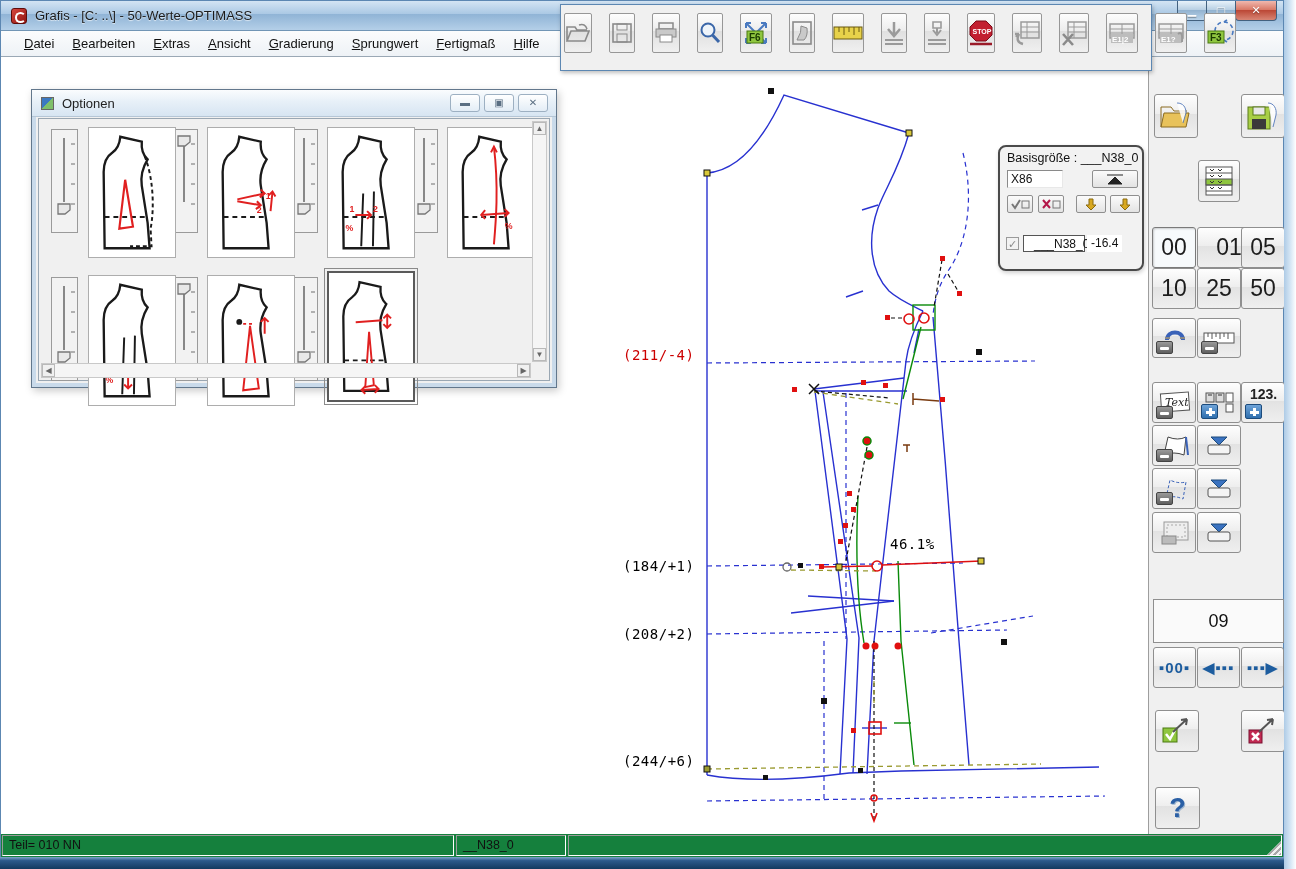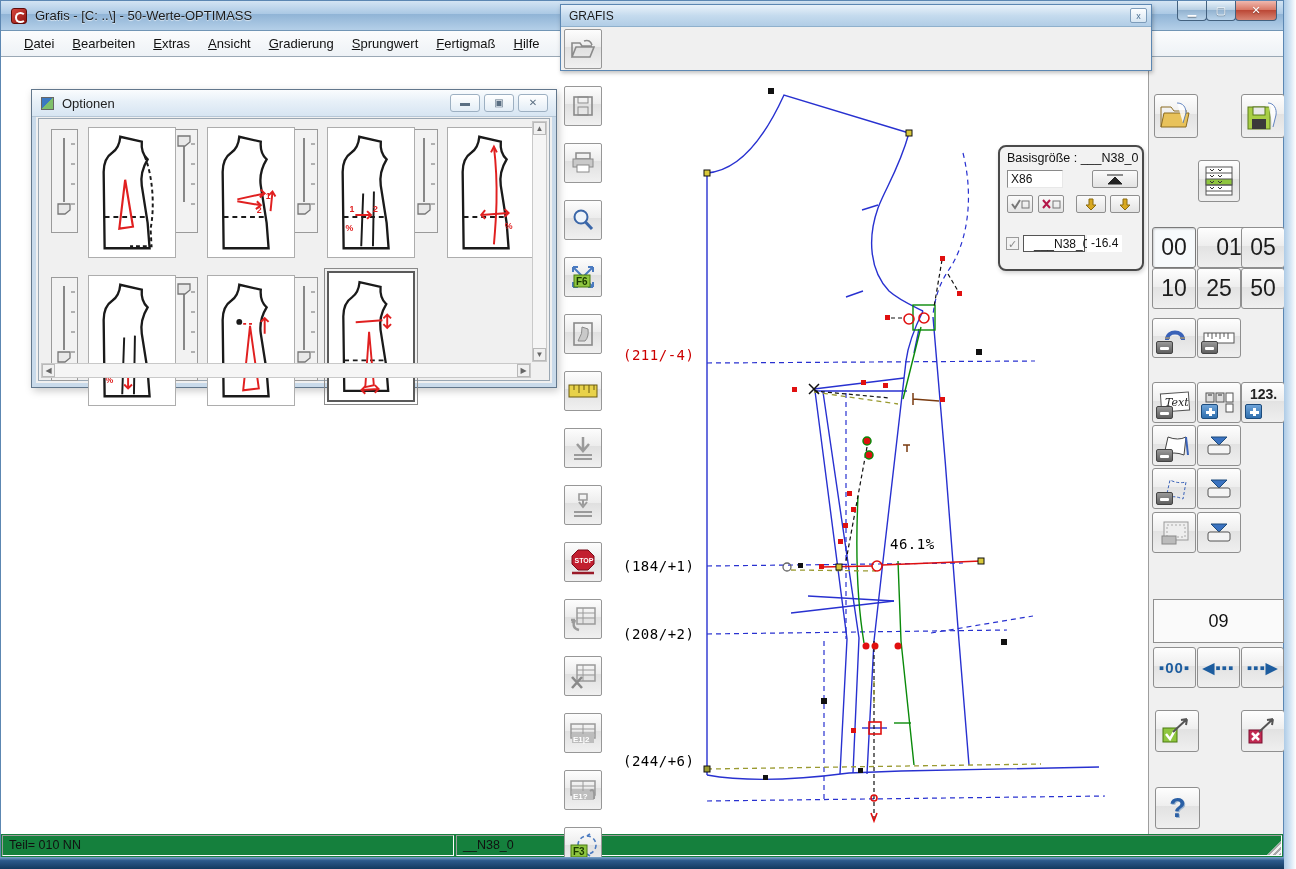--- a/index.html
+++ b/index.html
@@ -67,21 +67,21 @@
     background:repeating-linear-gradient(135deg,#f0f0f0 0 2px,#a8a8a8 2px 4px); clip-path:polygon(100% 0,100% 100%,0 100%); }
 
   
   #grafis-toolbar { position:absolute; left:560px; top:4px; width:592px; height:67px;
     border:1px solid #5c87b2; background:#f0f0f0; box-shadow:1px 2px 4px #00000040; }
   #grafis-title { height:22px; background:linear-gradient(180deg,#e9f2fa,#c5dbee 50%,#b1cde6);
     border-bottom:1px solid #8fb0cc; font-size:12px; color:#1b1b1b; padding:4px 0 0 8px; position:relative;}
   #grafis-close { position:absolute; right:4px; top:3px; width:17px; height:15px; border:1px solid #7d9cba;
     border-radius:2px; background:linear-gradient(180deg,#fdfeff,#d7e6f2); color:#4a6f92; font-size:9px;
     text-align:center; line-height:14px; }
-  #grafis-btns { display:flex; gap:17px; padding:2px 3px;flex-direction:column; }
+  #grafis-btns { display:flex; gap:17px; padding:8px 3px; }
   .tb-btn { width:38px; height:40px; background:linear-gradient(180deg,#fdfdfd,#ececec 45%,#e0e0e0 46%,#f0f0f0);
     border:1px solid #979797; border-radius:2px; display:flex; align-items:center; justify-content:center; }
 
   
   #optionen { position:absolute; left:30px; top:32px; width:526px; height:299px;
     border:1px solid #62778c; outline:4px solid #c9daea; outline-offset:-5px; background:#f0f0f0;
     box-shadow:2px 3px 8px #00000035; }
   #opt-titlebar { height:27px; background:linear-gradient(180deg,#fafcfe,#e7f0f8 45%,#d7e5f2); position:relative;
     border-bottom:1px solid #b5c6d6; }
   #opt-icon { position:absolute; left:9px; top:7px; width:13px; height:13px; border:1px solid #666;
@@ -604,24 +604,20 @@
 
   <div id="status-bar">
     <div class="status-field" style="width:452px">Teil= 010  NN</div>
     <div class="status-field" style="width:110px">__N38_0</div>
     <div class="status-field" style="flex:1"></div>
     <div id="grip"></div>
   </div>
 </div>
 
 <div id="grafis-toolbar">
-  <div id="grafis-title">
-    <span>GRAFIS</span>
-    <div id="grafis-close">x</div>
-  </div>
   <div id="grafis-btns">
     <div class="tb-btn">
       <svg width="26" height="24" viewBox="0 0 26 24">
           <path d="M2 20 V6 h8 l2 3 h10 M2 20 l4 -10 h18 l-4 10 Z M14 4 q6 -2 8 4" fill="none" stroke="#8a8a8a" stroke-width="1.6"></path>
         </svg>
       </div>
     <div class="tb-btn">
       <svg width="24" height="24" viewBox="0 0 24 24">
           <rect x="3" y="3" width="18" height="18" fill="none" stroke="#8a8a8a" stroke-width="1.6"></rect>
           <rect x="7" y="3" width="10" height="6" fill="none" stroke="#8a8a8a"></rect>

